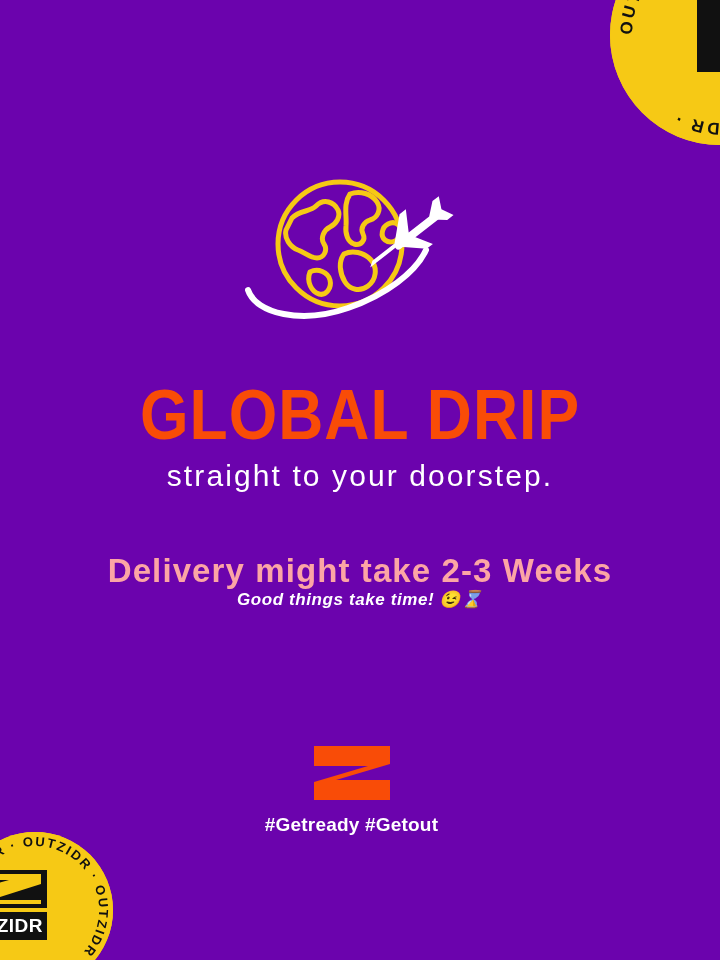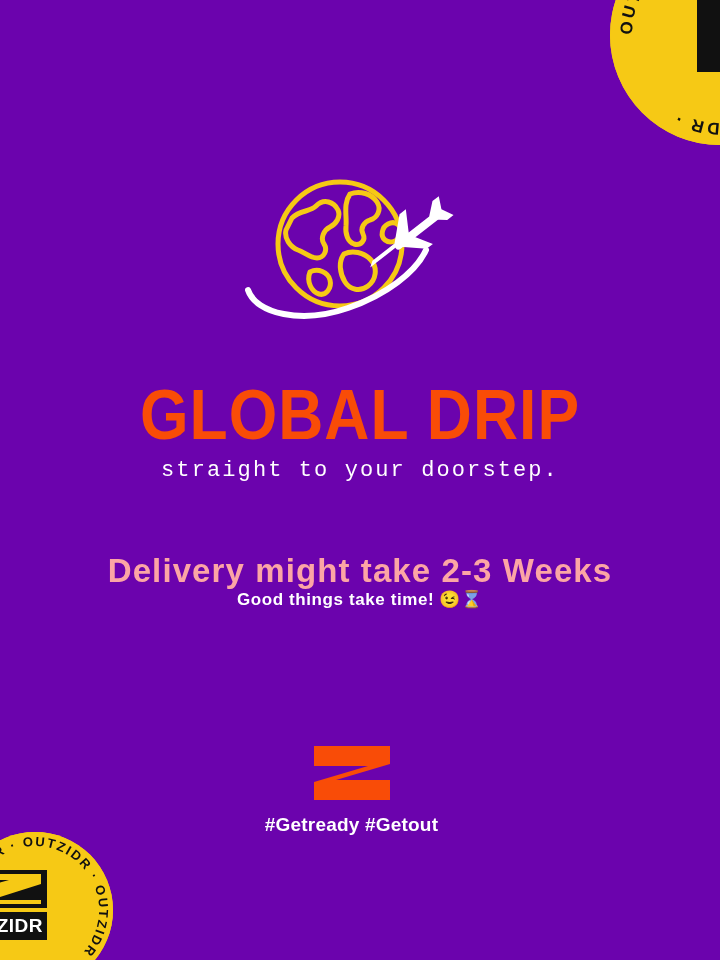--- a/index.html
+++ b/index.html
@@ -65,42 +65,42 @@
     font-size: 60px;
     font-weight: 900;
     color: #f94c07;
     letter-spacing: 1px;
     line-height: 1.05;
     margin: 12px 0 4px 0;
     transform: scaleX(1.04) scaleY(1.18);
     transform-origin: center top;
   }
   #doorstep-line {
-    font-size: 22px;
+    font-size: 30px;
     font-weight: 300;
     color: #ffffff;
     letter-spacing: 2.1px;
     line-height: 1.12;
     margin: 18px 0 0 0;
-    font-family: Liberation Mono, monospace;
   }
   #delivery-line {
     font-size: 33px;
     font-weight: 700;
     color: #fca5a5;
     letter-spacing: 1.1px;
     line-height: 1.15;
     margin: 0;
     position: absolute;
     left: 0; right: 0;
     top: 186px;
   }
   #tagline {
     font-size: 17px;
     font-weight: 700;
+    font-style: italic;
     color: #ffffff;
     letter-spacing: 0.6px;
     line-height: 1.2;
     margin: 0;
     position: absolute;
     left: 0; right: 0;
     top: 224px;
     text-align: center;
   }
 

